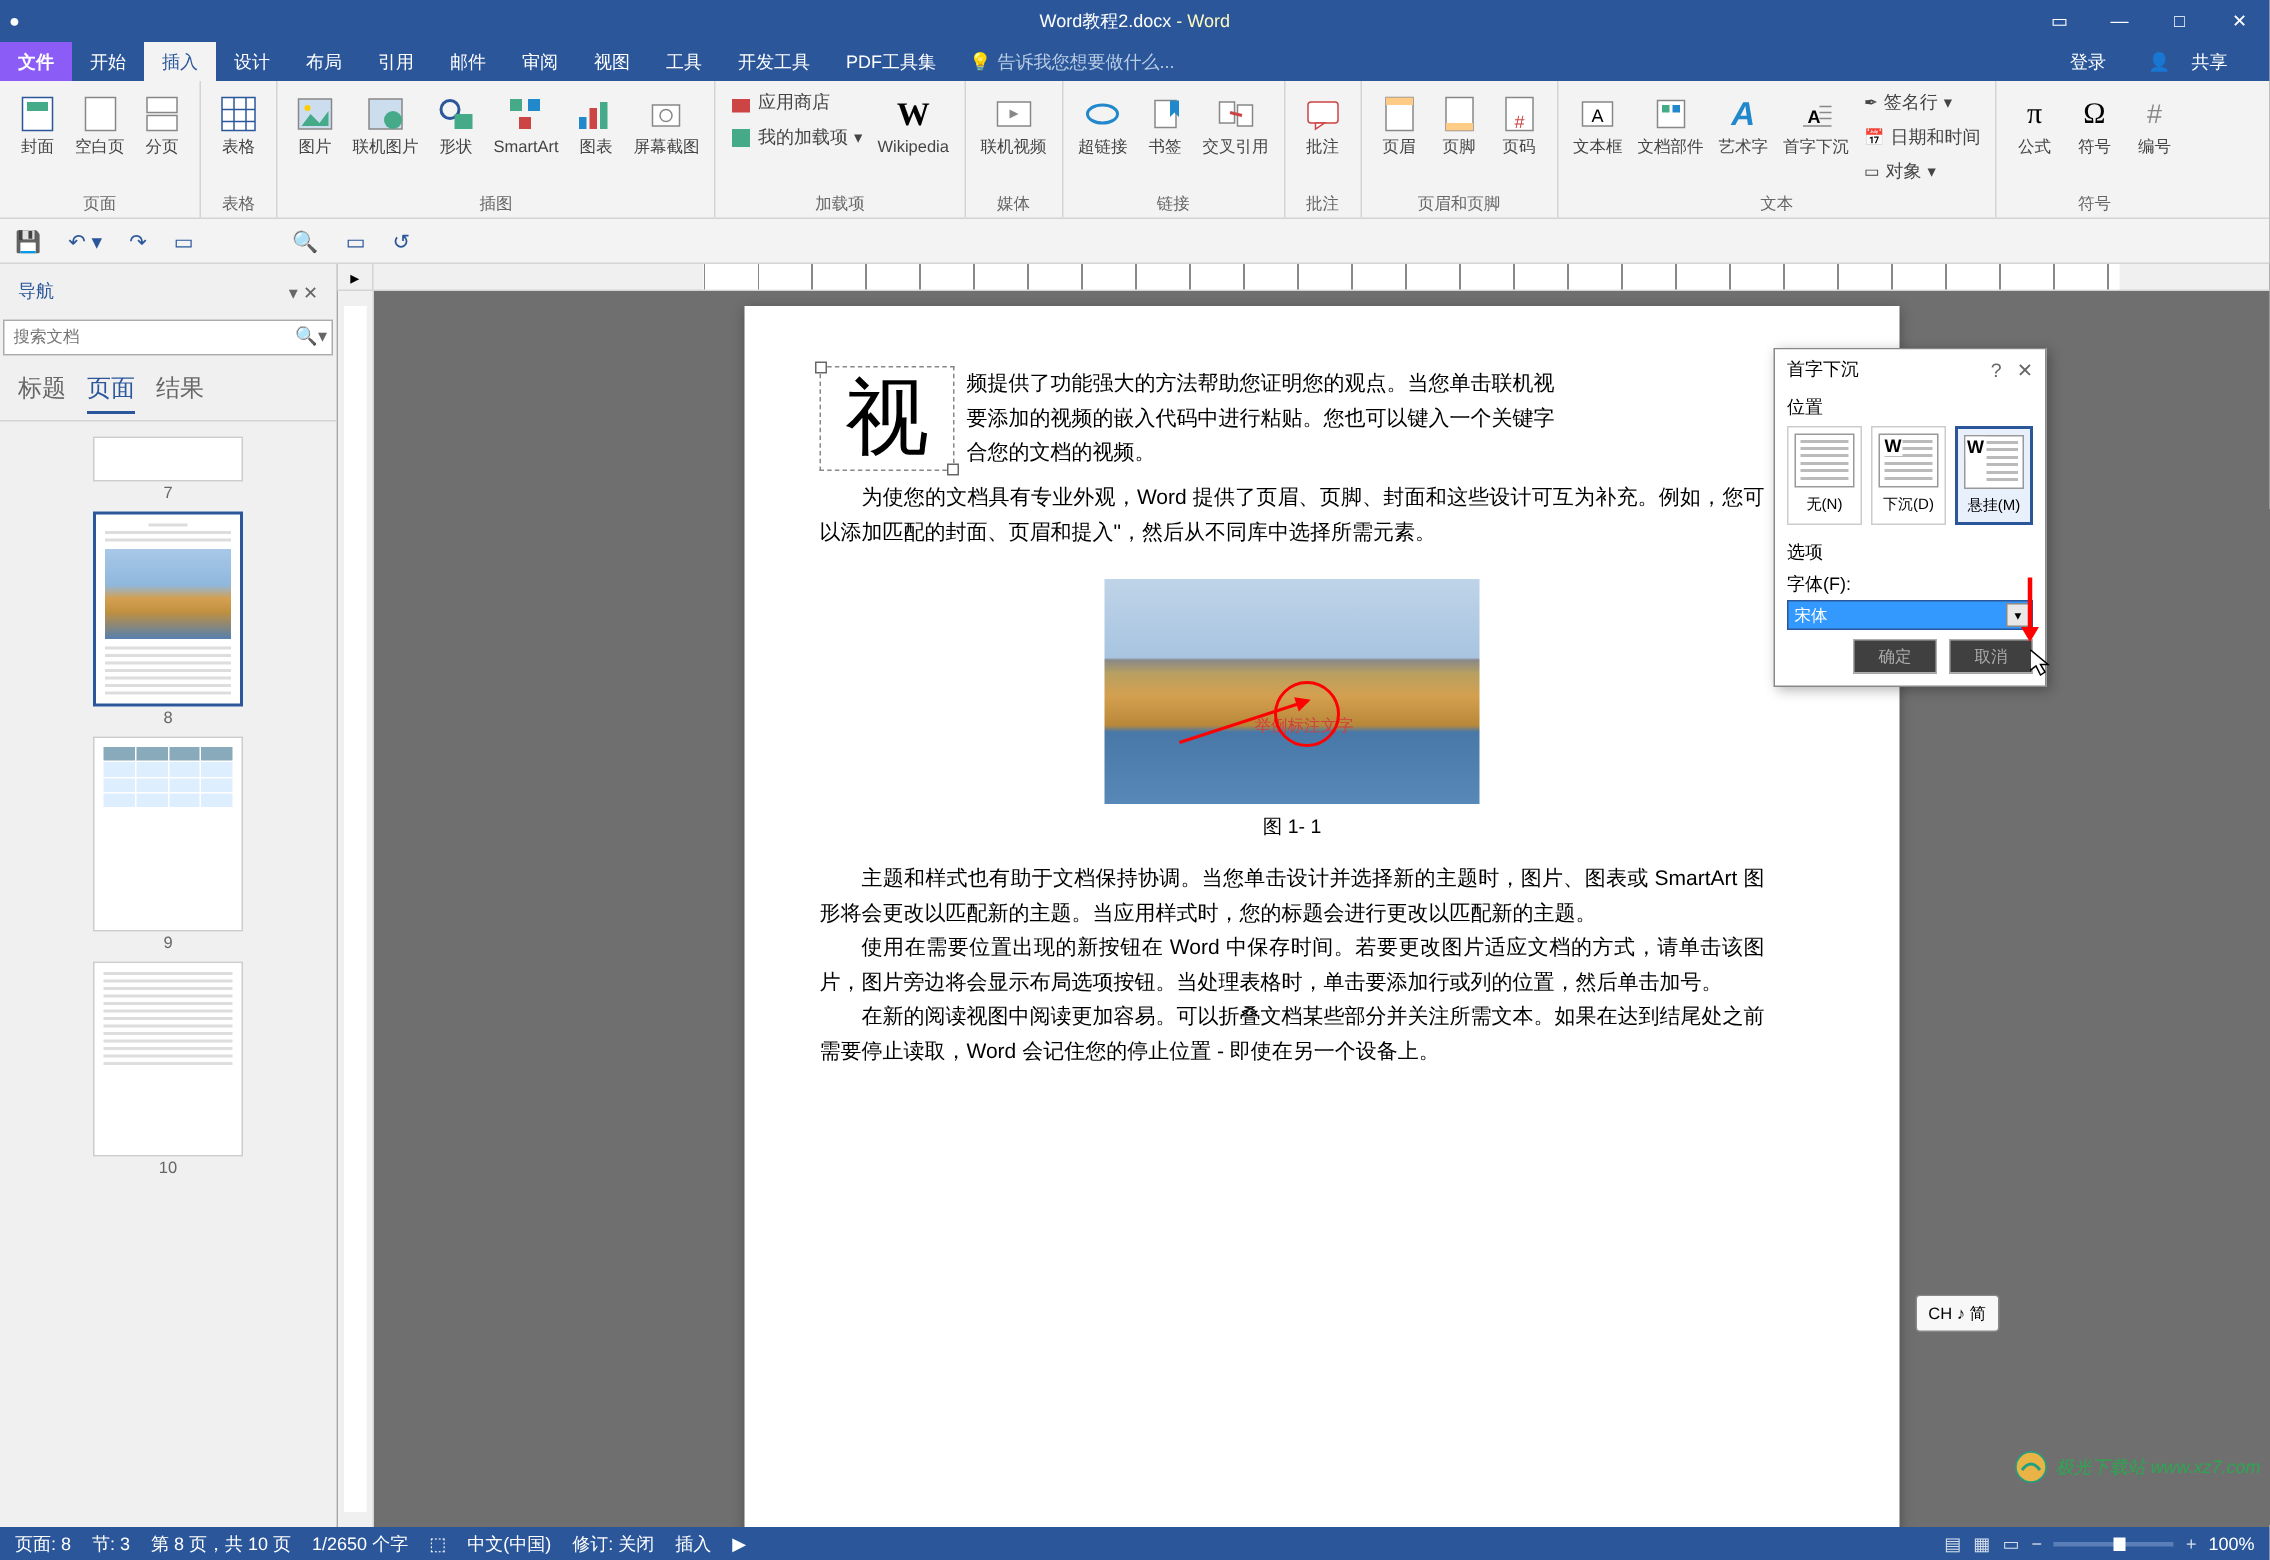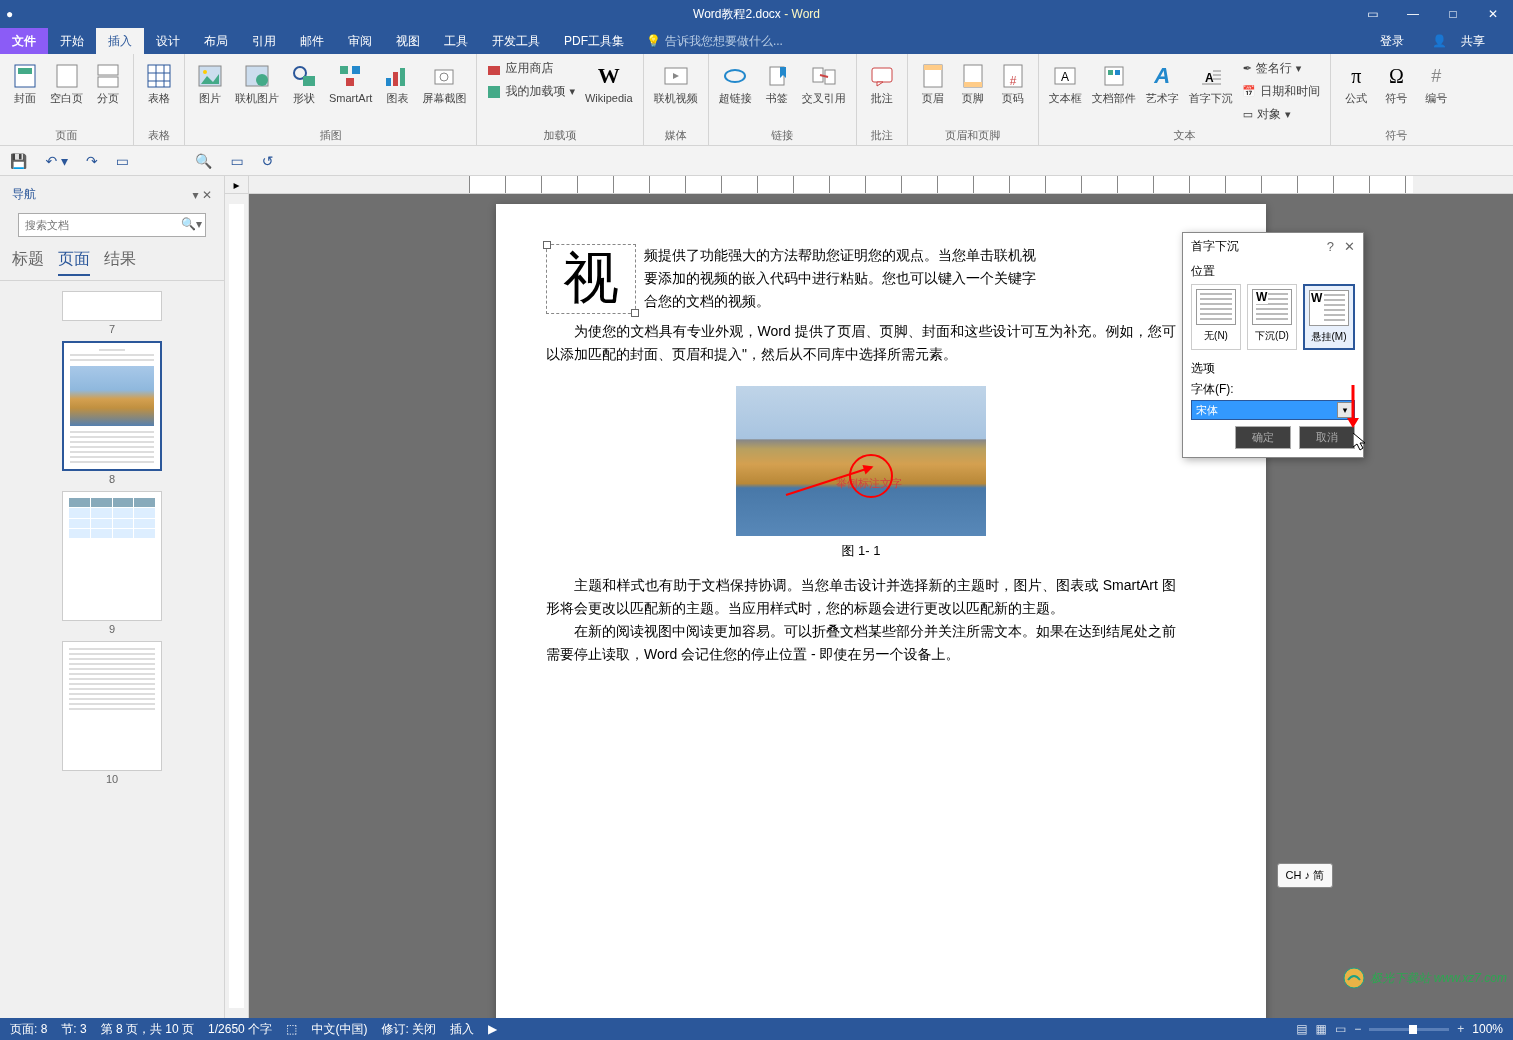--- a/index.html
+++ b/index.html
@@ -36,21 +36,21 @@
 
 .qat-row{height:30px;background:#f3f3f3;border-bottom:1px solid #d4d4d4;display:flex;align-items:center;padding-left:10px;gap:18px}
 .qat-row span{color:#2b579a;cursor:pointer;font-size:14px}
 
 
 .workspace{display:flex;height:calc(100vh - 28px - 26px - 92px - 30px - 22px);position:relative}
 
 
 .nav-pane{width:225px;background:#f0f0f0;border-right:1px solid #d4d4d4;display:flex;flex-direction:column}
 .nav-title{padding:10px 12px 6px;display:flex;align-items:center;justify-content:space-between;color:#2b579a;font-size:16px}
-.nav-search{margin:4px 18px;position:relative}
+.nav-search{margin:4px 2px;position:relative}
 .nav-search input{width:100%;height:24px;border:1px solid #ababab;padding:0 24px 0 6px;font-size:11px}
 .nav-search .sicon{position:absolute;right:4px;top:4px;color:#666}
 .nav-tabs{display:flex;gap:14px;padding:8px 12px 4px;border-bottom:1px solid #d4d4d4}
 .nav-tabs span{font-size:16px;color:#666;cursor:pointer;padding-bottom:4px}
 .nav-tabs span.active{color:#2b579a;border-bottom:2px solid #2b579a}
 .thumbs{flex:1;overflow-y:auto;padding:10px 0;display:flex;flex-direction:column;align-items:center;gap:6px}
 .thumb-wrap{text-align:center}
 .thumb{width:100px;height:30px;background:#fff;border:1px solid #ccc;margin-bottom:2px}
 .thumb.full{height:130px;padding:6px;display:flex;flex-direction:column;gap:3px}
 .thumb.sel{border:2px solid #2b579a}
@@ -565,20 +565,21 @@
           </div>
           <div class="para indent">为使您的文档具有专业外观，Word 提供了页眉、页脚、封面和这些设计可互为补充。例如，您可以添加匹配的封面、页眉和提入"，然后从不同库中选择所需元素。</div>
           <div class="fig">
             <div class="fig-img">
               <div class="fig-arrow"></div>
               <div class="fig-cap-in">举例标注文字</div>
             </div>
             <div class="fig-cap">图 1- 1</div>
           </div>
           <div class="para indent">主题和样式也有助于文档保持协调。当您单击设计并选择新的主题时，图片、图表或 SmartArt 图形将会更改以匹配新的主题。当应用样式时，您的标题会进行更改以匹配新的主题。</div>
+          <div class="para indent">使用在需要位置出现的新按钮在 Word 中保存时间。若要更改图片适应文档的方式，请单击该图片，图片旁边将会显示布局选项按钮。当处理表格时，单击要添加行或列的位置，然后单击加号。</div>
           <div class="para indent">在新的阅读视图中阅读更加容易。可以折叠文档某些部分并关注所需文本。如果在达到结尾处之前需要停止读取，Word 会记住您的停止位置 - 即使在另一个设备上。</div>
         </div>
 
         <div class="dialog">
           <div class="dlg-title">
             <span>首字下沉</span>
             <div class="btns">
               <span>?</span>
               <span>✕</span>
             </div>

